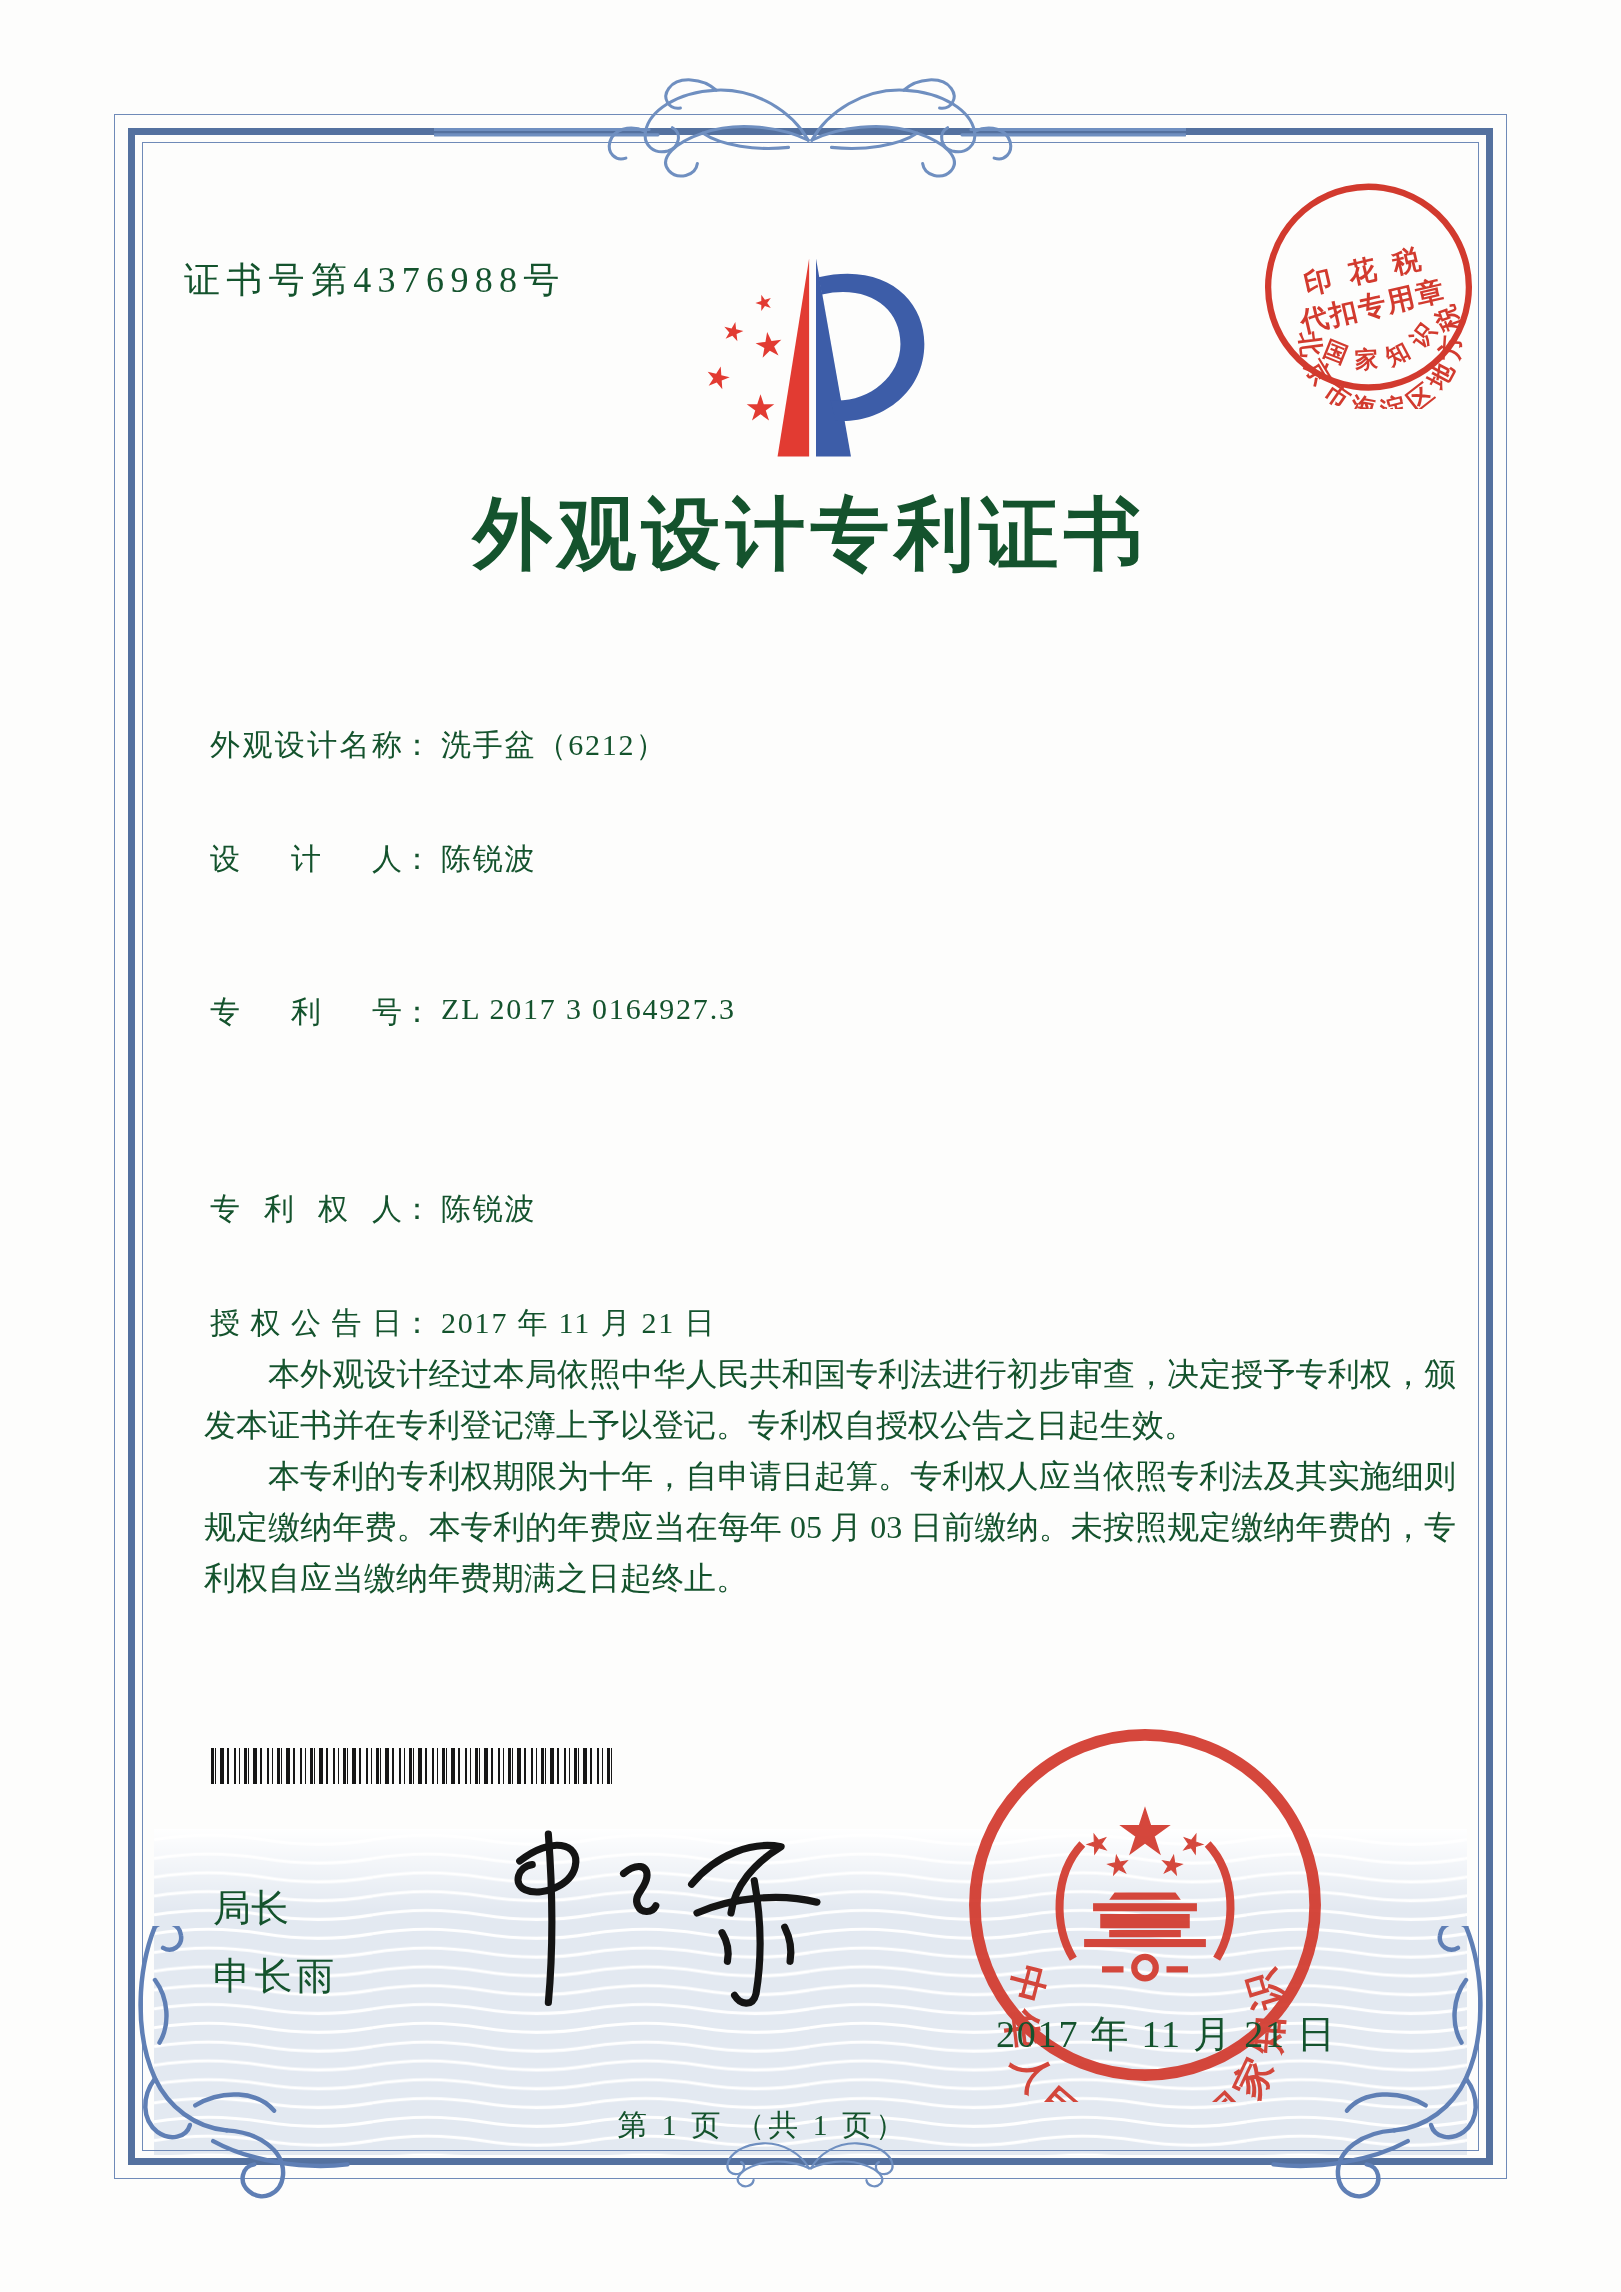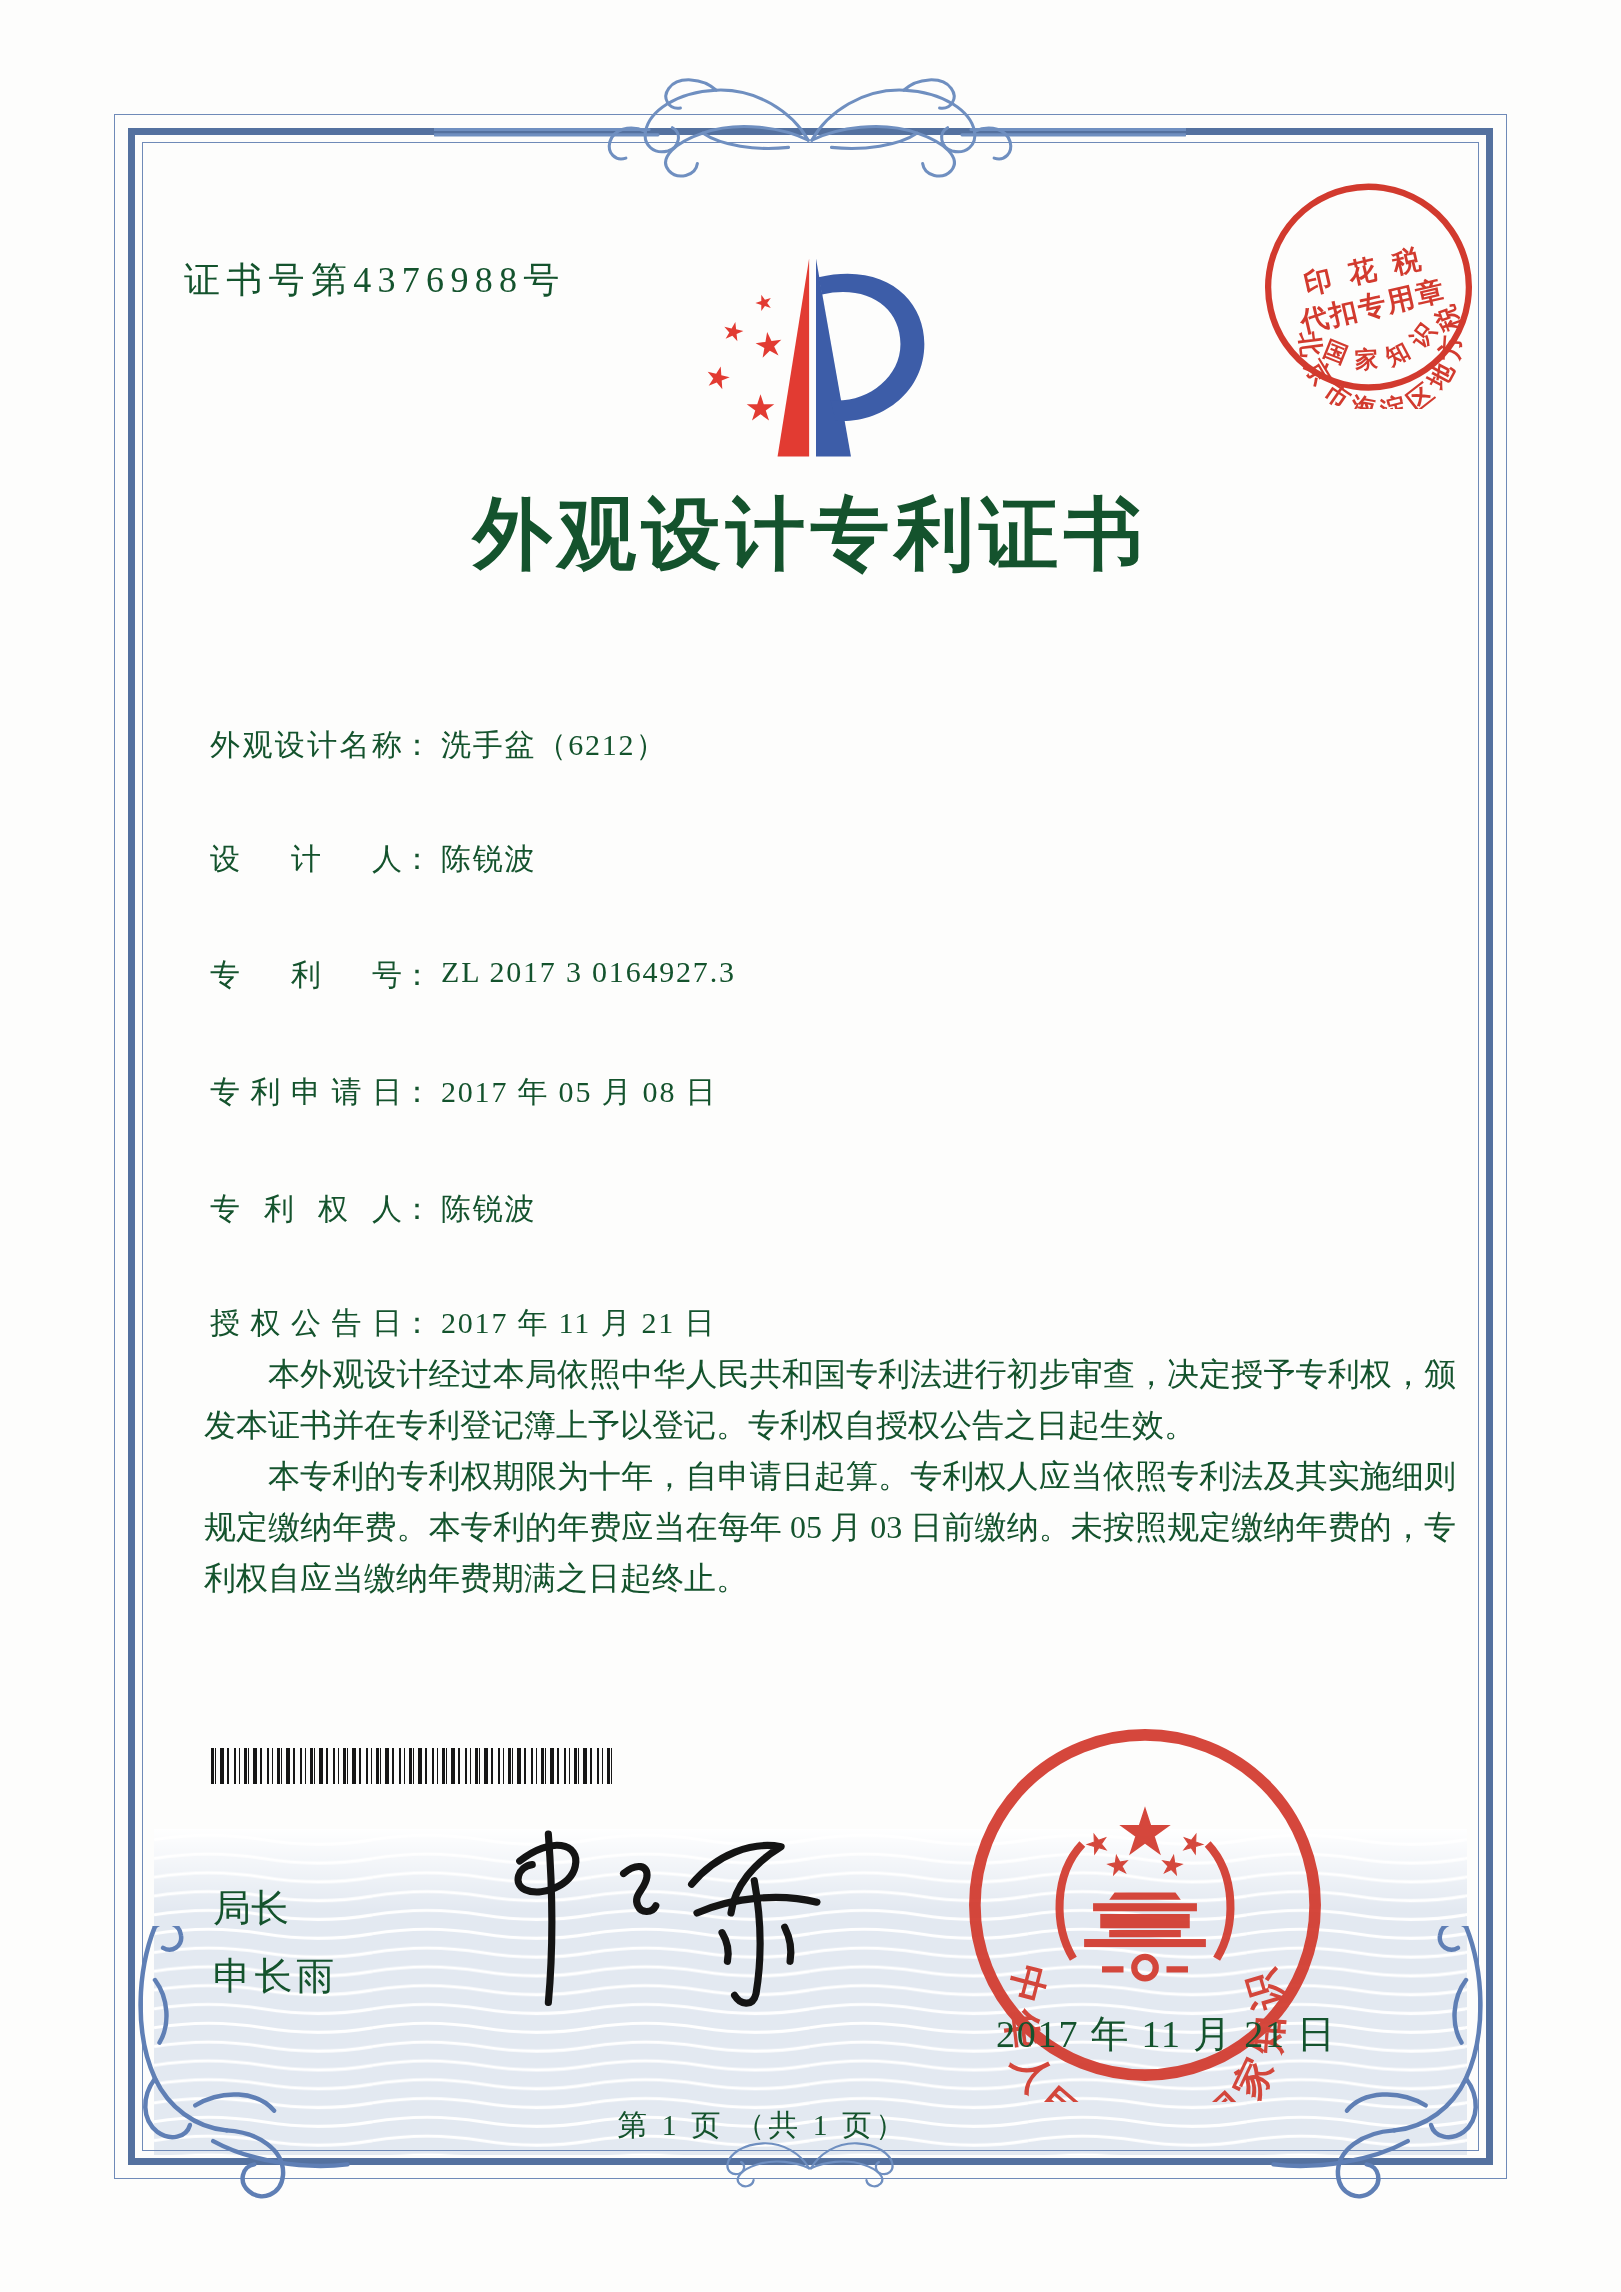--- a/index.html
+++ b/index.html
@@ -155,25 +155,22 @@
   </svg>
 
   <div class="title">外观设计专利证书</div>
 
   <div class="fieldrow" style="top:697px">
     <span class="lab">外观设计名称</span><span class="col">：</span><span class="val">洗手盆（6212）</span>
   </div>
   <div class="fieldrow" style="top:811px">
     <span class="lab">设计人</span><span class="col">：</span><span class="val">陈锐波</span>
   </div>
-  <div class="fieldrow" style="top:927px">
+  <div class="fieldrow" style="top:964px">
     <span class="lab">专利号</span><span class="col">：</span><span class="val">ZL 2017 3 0164927.3</span>
-  </div>
-  <div class="fieldrow" style="top:1044px">
-    <span class="lab">专利申请日</span><span class="col">：</span><span class="val">2017 年 05 月 08 日</span>
   </div>
   <div class="fieldrow" style="top:1161px">
     <span class="lab">专利权人</span><span class="col">：</span><span class="val">陈锐波</span>
   </div>
   <div class="fieldrow" style="top:1275px">
     <span class="lab">授权公告日</span><span class="col">：</span><span class="val">2017 年 11 月 21 日</span>
   </div>
 
   <div class="body-text">
     <p>本外观设计经过本局依照中华人民共和国专利法进行初步审查，决定授予专利权，颁发本证书并在专利登记簿上予以登记。专利权自授权公告之日起生效。</p>

